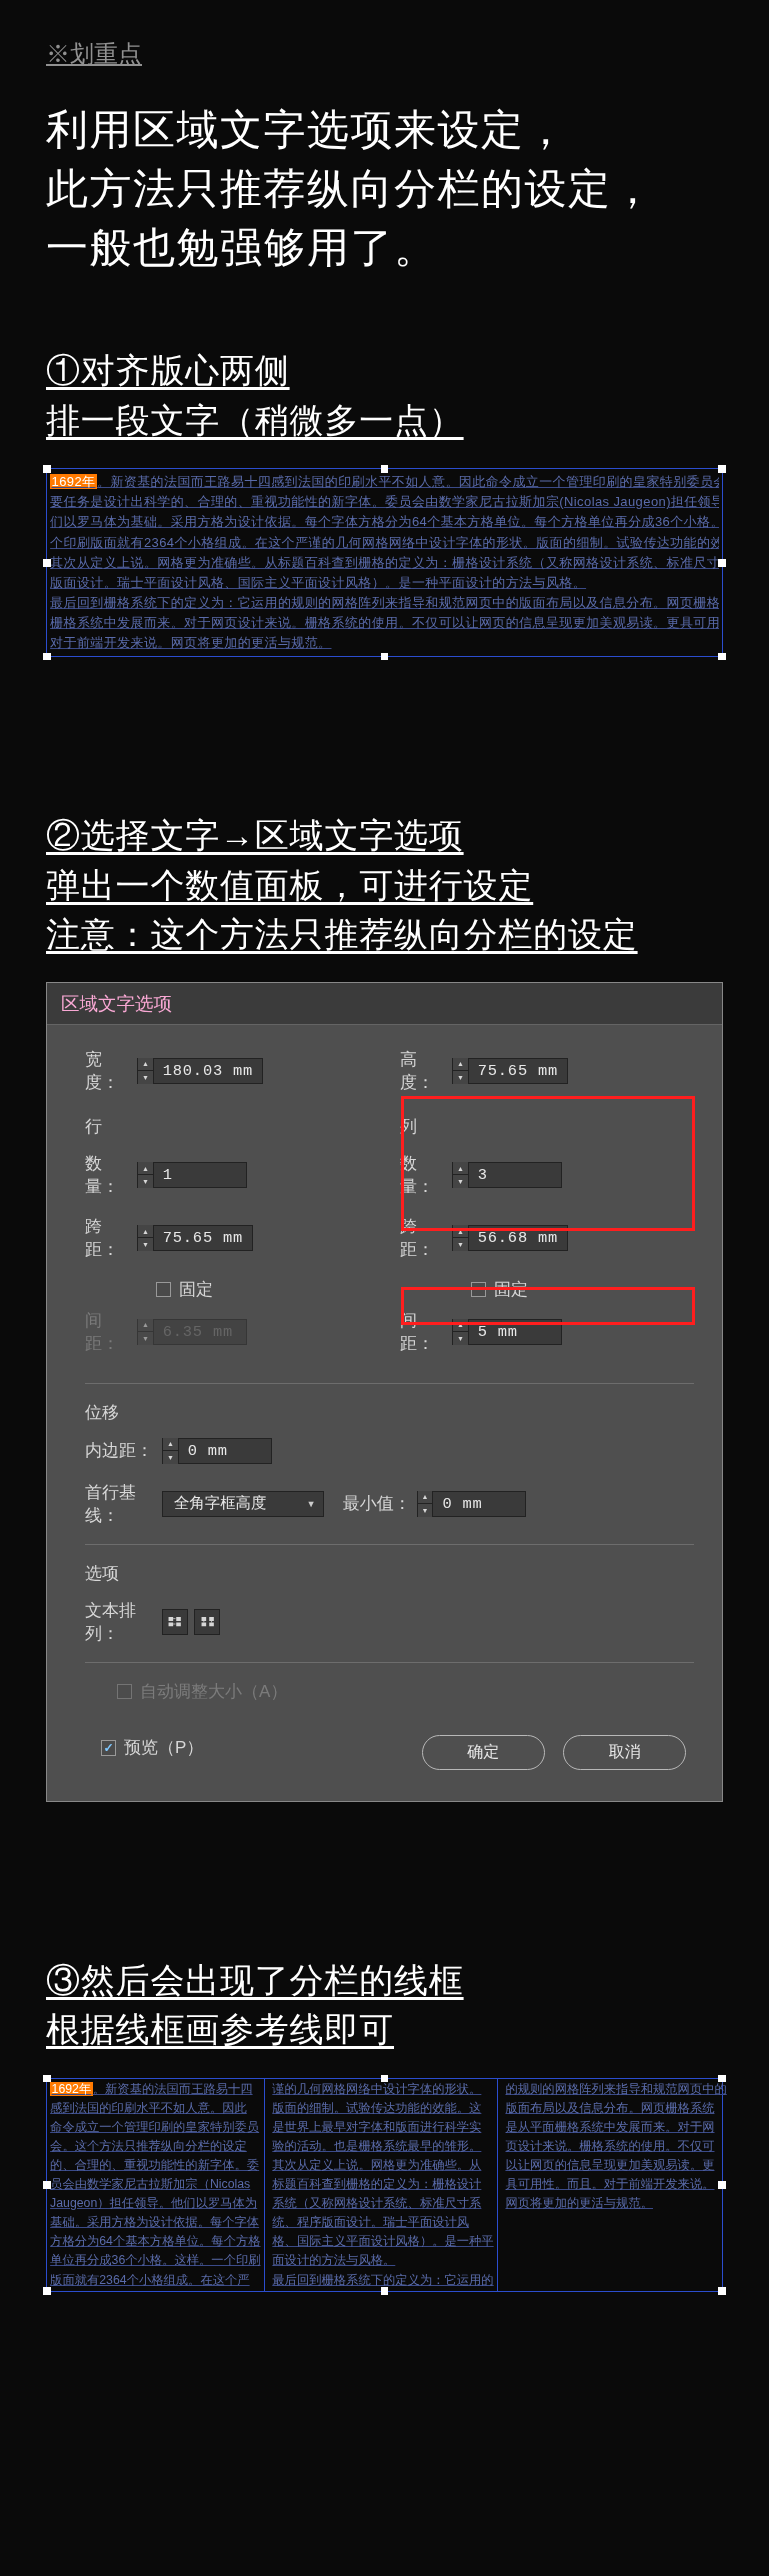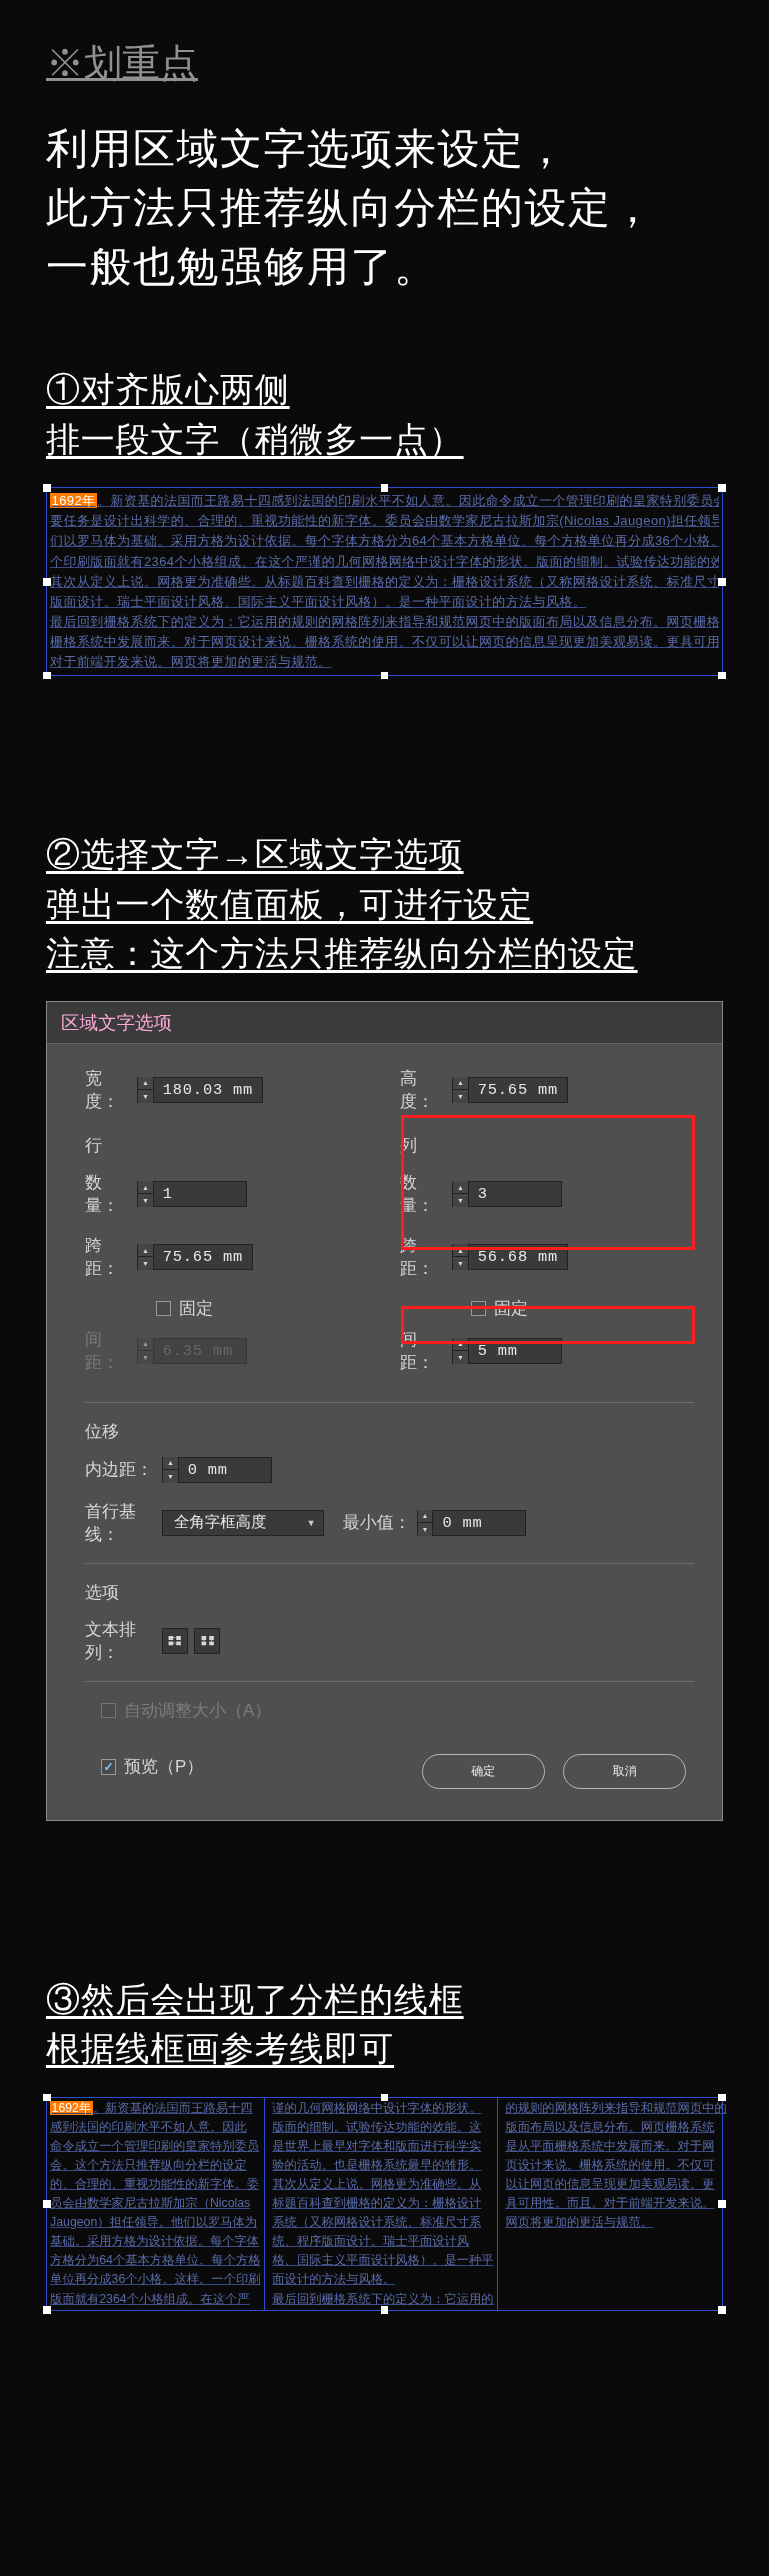--- a/index.html
+++ b/index.html
@@ -5,21 +5,21 @@
   * { margin: 0; padding: 0; box-sizing: border-box; }
   body {
     width: 769px;
     background: #0a0a0a;
     color: #fff;
     font-family: "Microsoft YaHei", "PingFang SC", sans-serif;
     padding: 38px 46px;
   }
   .header-marker {
     color: #919191;
-    font-size: 38px;
+    font-size: 24px;
     text-decoration: underline;
     margin-bottom: 31px;
   }
   .intro-text {
     font-size: 42px;
     line-height: 1.4;
     margin-bottom: 69px;
     letter-spacing: 1.5px;
   }
   .step-title {
@@ -156,21 +156,21 @@
   .icon-btn {
     width: 26px; height: 26px; background: #3a3a3a; border: 0.8px solid #222;
     display: inline-flex; align-items: center; justify-content: center;
     margin-right: 6.2px; cursor: pointer; color: #d7d7d7;
   }
 
   .btn-row { display: flex; justify-content: flex-end; gap: 18.5px; margin-top: 9.2px; padding-right: 7.7px; }
   .dlg-btn {
     width: 123px; height: 35px; border-radius: 17.7px;
     border: 1.5px solid #b8b8b8; background: transparent;
-    color: #e8e8e8; font-size: 12px; cursor: pointer;
+    color: #e8e8e8; font-size: 16px; cursor: pointer;
     display: flex; align-items: center; justify-content: center;
   }
 
   
   .tricol {
     display: flex; gap: 4.6px;
     border: 0.8px solid #2b4dcf; position: relative;
     margin-top: 15.4px;
   }
   .tricol .col {
@@ -371,21 +371,21 @@
       <div class="icon-btn">
         <svg width="15.4" height="15.4" viewBox="0 0 20 20">
             <path d="M2 4h6v5H2zM2 11h6v5H2zM12 4h6v5h-6zM12 11h6v5h-6z" fill="#d7d7d7"></path>
             <path d="M5 9l0 2M15 9l0 2" stroke="#d7d7d7" stroke-width="1"></path>
           </svg>
       </div>
     </div>
 
     <hr class="divider">
 
-    <div class="chk-row" style="margin-left:0;opacity:.5;">
+    <div class="chk-row" style="margin-left:16px;opacity:.5;">
       <span class="chk"></span>
       <span style="font-size:17px;color:#a7a7a7;">自动调整大小（A）</span>
     </div>
 
     <div style="display:flex;align-items:center;justify-content:space-between;margin-top:23px;gap:12px;">
       <div class="chk-row" style="margin-left:0;">
         <span class="chk checked"></span>
         <span style="font-size:17px;color:#d7d7d7;">预览（P）</span>
       </div>
       <div class="btn-row">

